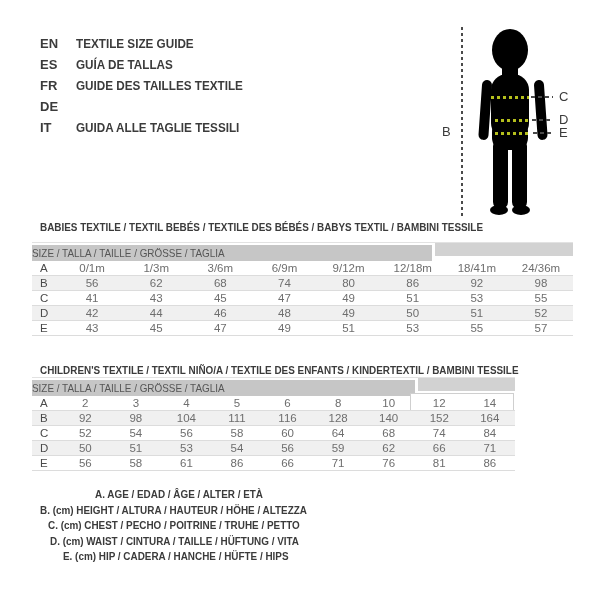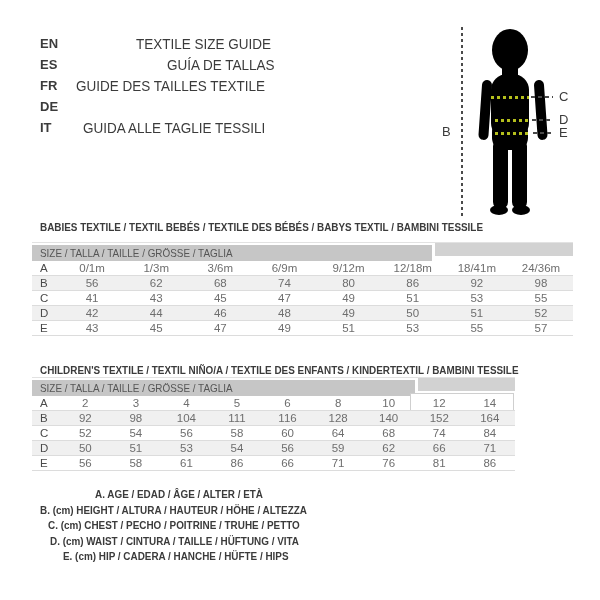--- a/index.html
+++ b/index.html
@@ -4,23 +4,23 @@
 <style>
   html,body{margin:0;padding:0;background:#fff;}
   .page{position:relative;width:600px;height:600px;background:#fff;overflow:hidden;
         font-family:"Liberation Sans",sans-serif;}
 
   
   .condensed{display:inline-block;transform:scaleX(.9);transform-origin:0 50%;white-space:nowrap;}
 
   
   .lang-block{position:absolute;left:40px;top:33px;}
-  .lang-row{display:flex;height:21px;align-items:center;justify-content:space-between;}
+  .lang-row{display:flex;height:21px;align-items:center;}
   .lang-code{width:36px;flex:none;font-size:13px;font-weight:bold;color:var(--text-dark);}
-  .lang-text{font-size:15px;font-weight:normal;color:var(--text-dark);}
+  .lang-text{font-size:13px;font-weight:bold;color:var(--text-dark);}
 
   
   .vline{position:absolute;left:461px;top:27px;width:2px;height:191px;
          background:repeating-linear-gradient(180deg,#4a4a4a 0 3px,transparent 3px 6px);}
   .b-label{position:absolute;left:442px;top:124px;font-size:13px;color:var(--text-dark);}
   .silhouette{position:absolute;left:477px;top:27px;}
   .m-green{position:absolute;height:3px;
            background:repeating-linear-gradient(90deg,var(--accent) 0 3px,transparent 3px 6px);}
   .m-gray{position:absolute;height:2px;
           background:repeating-linear-gradient(90deg,#4a4a4a 0 4px,transparent 4px 7px);}
@@ -28,21 +28,21 @@
 
   
   .tbl-title{position:absolute;margin:0;font-size:11px;font-weight:bold;color:var(--text-dark);white-space:nowrap;}
 
   
   .tbl{position:absolute;}
   .tbl::before{content:"";position:absolute;left:0;right:0;top:-3px;height:1px;background:#e2e2e2;}
   .babies-tbl{left:32px;top:245px;width:541px;}
   .children-tbl{left:32px;top:380px;width:483px;}
   .tbl-header{position:relative;height:16px;background:var(--header-gray);
-              display:flex;align-items:center;padding-left:8px;box-sizing:border-box;}
+              display:flex;align-items:center;padding-left:0;box-sizing:border-box;}
   .tbl-header .hdr-text{font-size:11px;color:#555;}
   .header-patch{position:absolute;top:-2px;right:0;height:18px;background:#d2d2d2;
                 border-left:3px solid #fff;border-bottom:5px solid #fff;box-sizing:border-box;}
   .babies-tbl .header-patch{left:400px;}
   .children-tbl .header-patch{left:383px;}
   .tbl-row{position:relative;z-index:2;display:flex;height:15px;align-items:center;
            border-bottom:1px solid #dcdcdc;box-sizing:border-box;}
   .tbl-row.alt{background:var(--row-alt);}
   .row-label{flex:none;width:20px;padding-left:8px;font-size:11.5px;color:#4a4a4a;}
   .cell{flex:1;text-align:center;font-size:11.5px;color:var(--text-table);}

